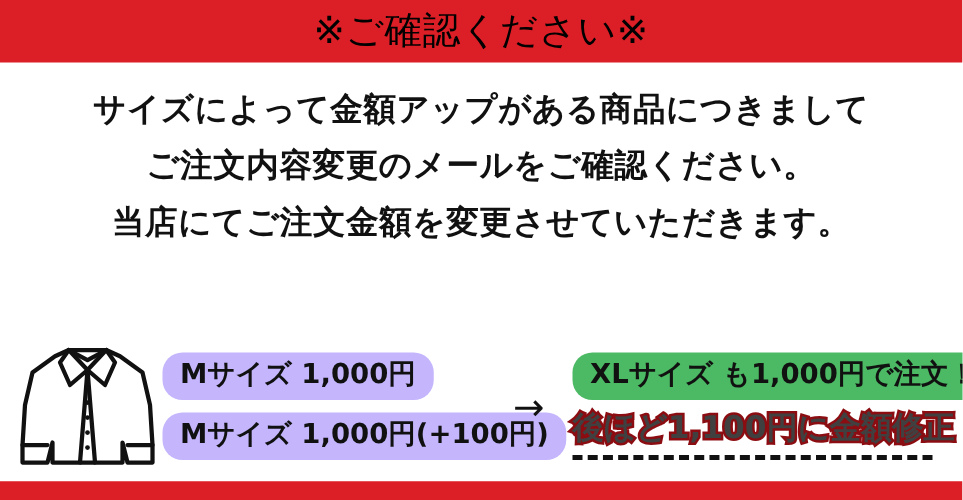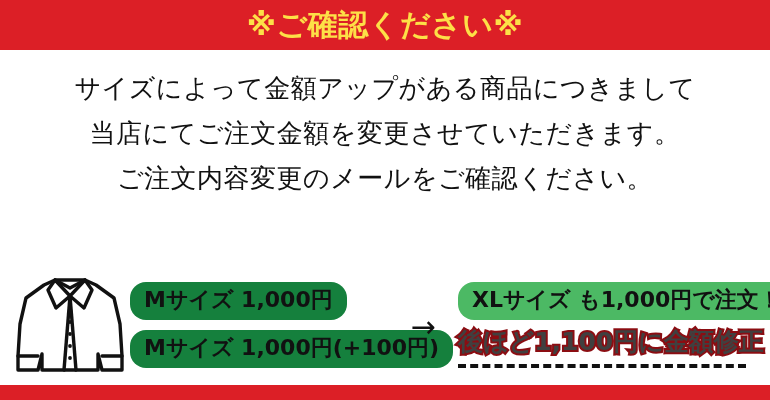--- a/index.html
+++ b/index.html
@@ -21,23 +21,23 @@
   .banner-top {
     position:absolute;
     left:0; top:0;
     width:770px; height:50px;
     background:#dc1f26;
     display:flex;
     align-items:center;
     justify-content:center;
   }
   .banner-top-text {
-    color:#fde047;
+    color:#000000;
     font-size:30px;
-    font-weight:bold;
+    font-weight:normal;
     letter-spacing:0.5px;
     line-height:1;
     white-space:nowrap;
   }
 
   
   .banner-bottom {
     position:absolute;
     left:0; top:385px;
     width:770px; height:15px;
@@ -47,21 +47,21 @@
   
   .body-text {
     position:absolute;
     left:0; top:66px;
     width:770px;
     text-align:center;
   }
   .body-line {
     color:#111111;
     font-size:26px;
-    font-weight:normal;
+    font-weight:bold;
     line-height:45px;
     letter-spacing:0.5px;
     white-space:nowrap;
   }
 
   
   .compare-row {
     position:absolute;
     left:0; top:268px;
     width:770px; height:112px;
@@ -87,21 +87,21 @@
   .pill {
     display:inline-block;
     border-radius:16px;
     padding:3px 14px 5px 14px;
     color:#111111;
     font-size:22px;
     font-weight:bold;
     line-height:30px;
     white-space:nowrap;
   }
-  .pill-mint { background:#15803d; }
+  .pill-mint { background:#c4b5fd; }
   .pill-green { background:#4cb964; }
 
   
   .arrow {
     position:absolute;
     left:400px; top:44px;
     width:46px;
     text-align:center;
     font-size:30px;
     line-height:30px;
@@ -144,22 +144,22 @@
 <body>
 
 <div id="page">
 
   <div class="banner-top">
     <div class="banner-top-text">※ご確認ください※</div>
   </div>
 
   <div class="body-text">
     <div class="body-line">サイズによって金額アップがある商品につきまして</div>
+    <div class="body-line">ご注文内容変更のメールをご確認ください。</div>
     <div class="body-line">当店にてご注文金額を変更させていただきます。</div>
-    <div class="body-line">ご注文内容変更のメールをご確認ください。</div>
   </div>
 
   <div class="compare-row">
 
     <div class="shirt-icon">
       <svg viewBox="0 0 112 108" xmlns="http://www.w3.org/2000/svg" fill="none" stroke="#111111" stroke-width="3.4" stroke-linejoin="round" stroke-linecap="round">
 
         <path d="M41 10 L30 15 L12 28 L6 54 L4 86 L4 100 L24 100 L28 84 L28 100 L84 100 L84 84 L88 100 L108 100 L108 86 L106 54 L100 28 L82 15 L71 10 Z"></path>
 
         <path d="M41 10 L56 26 L42 38 L34 20 Z"></path>

